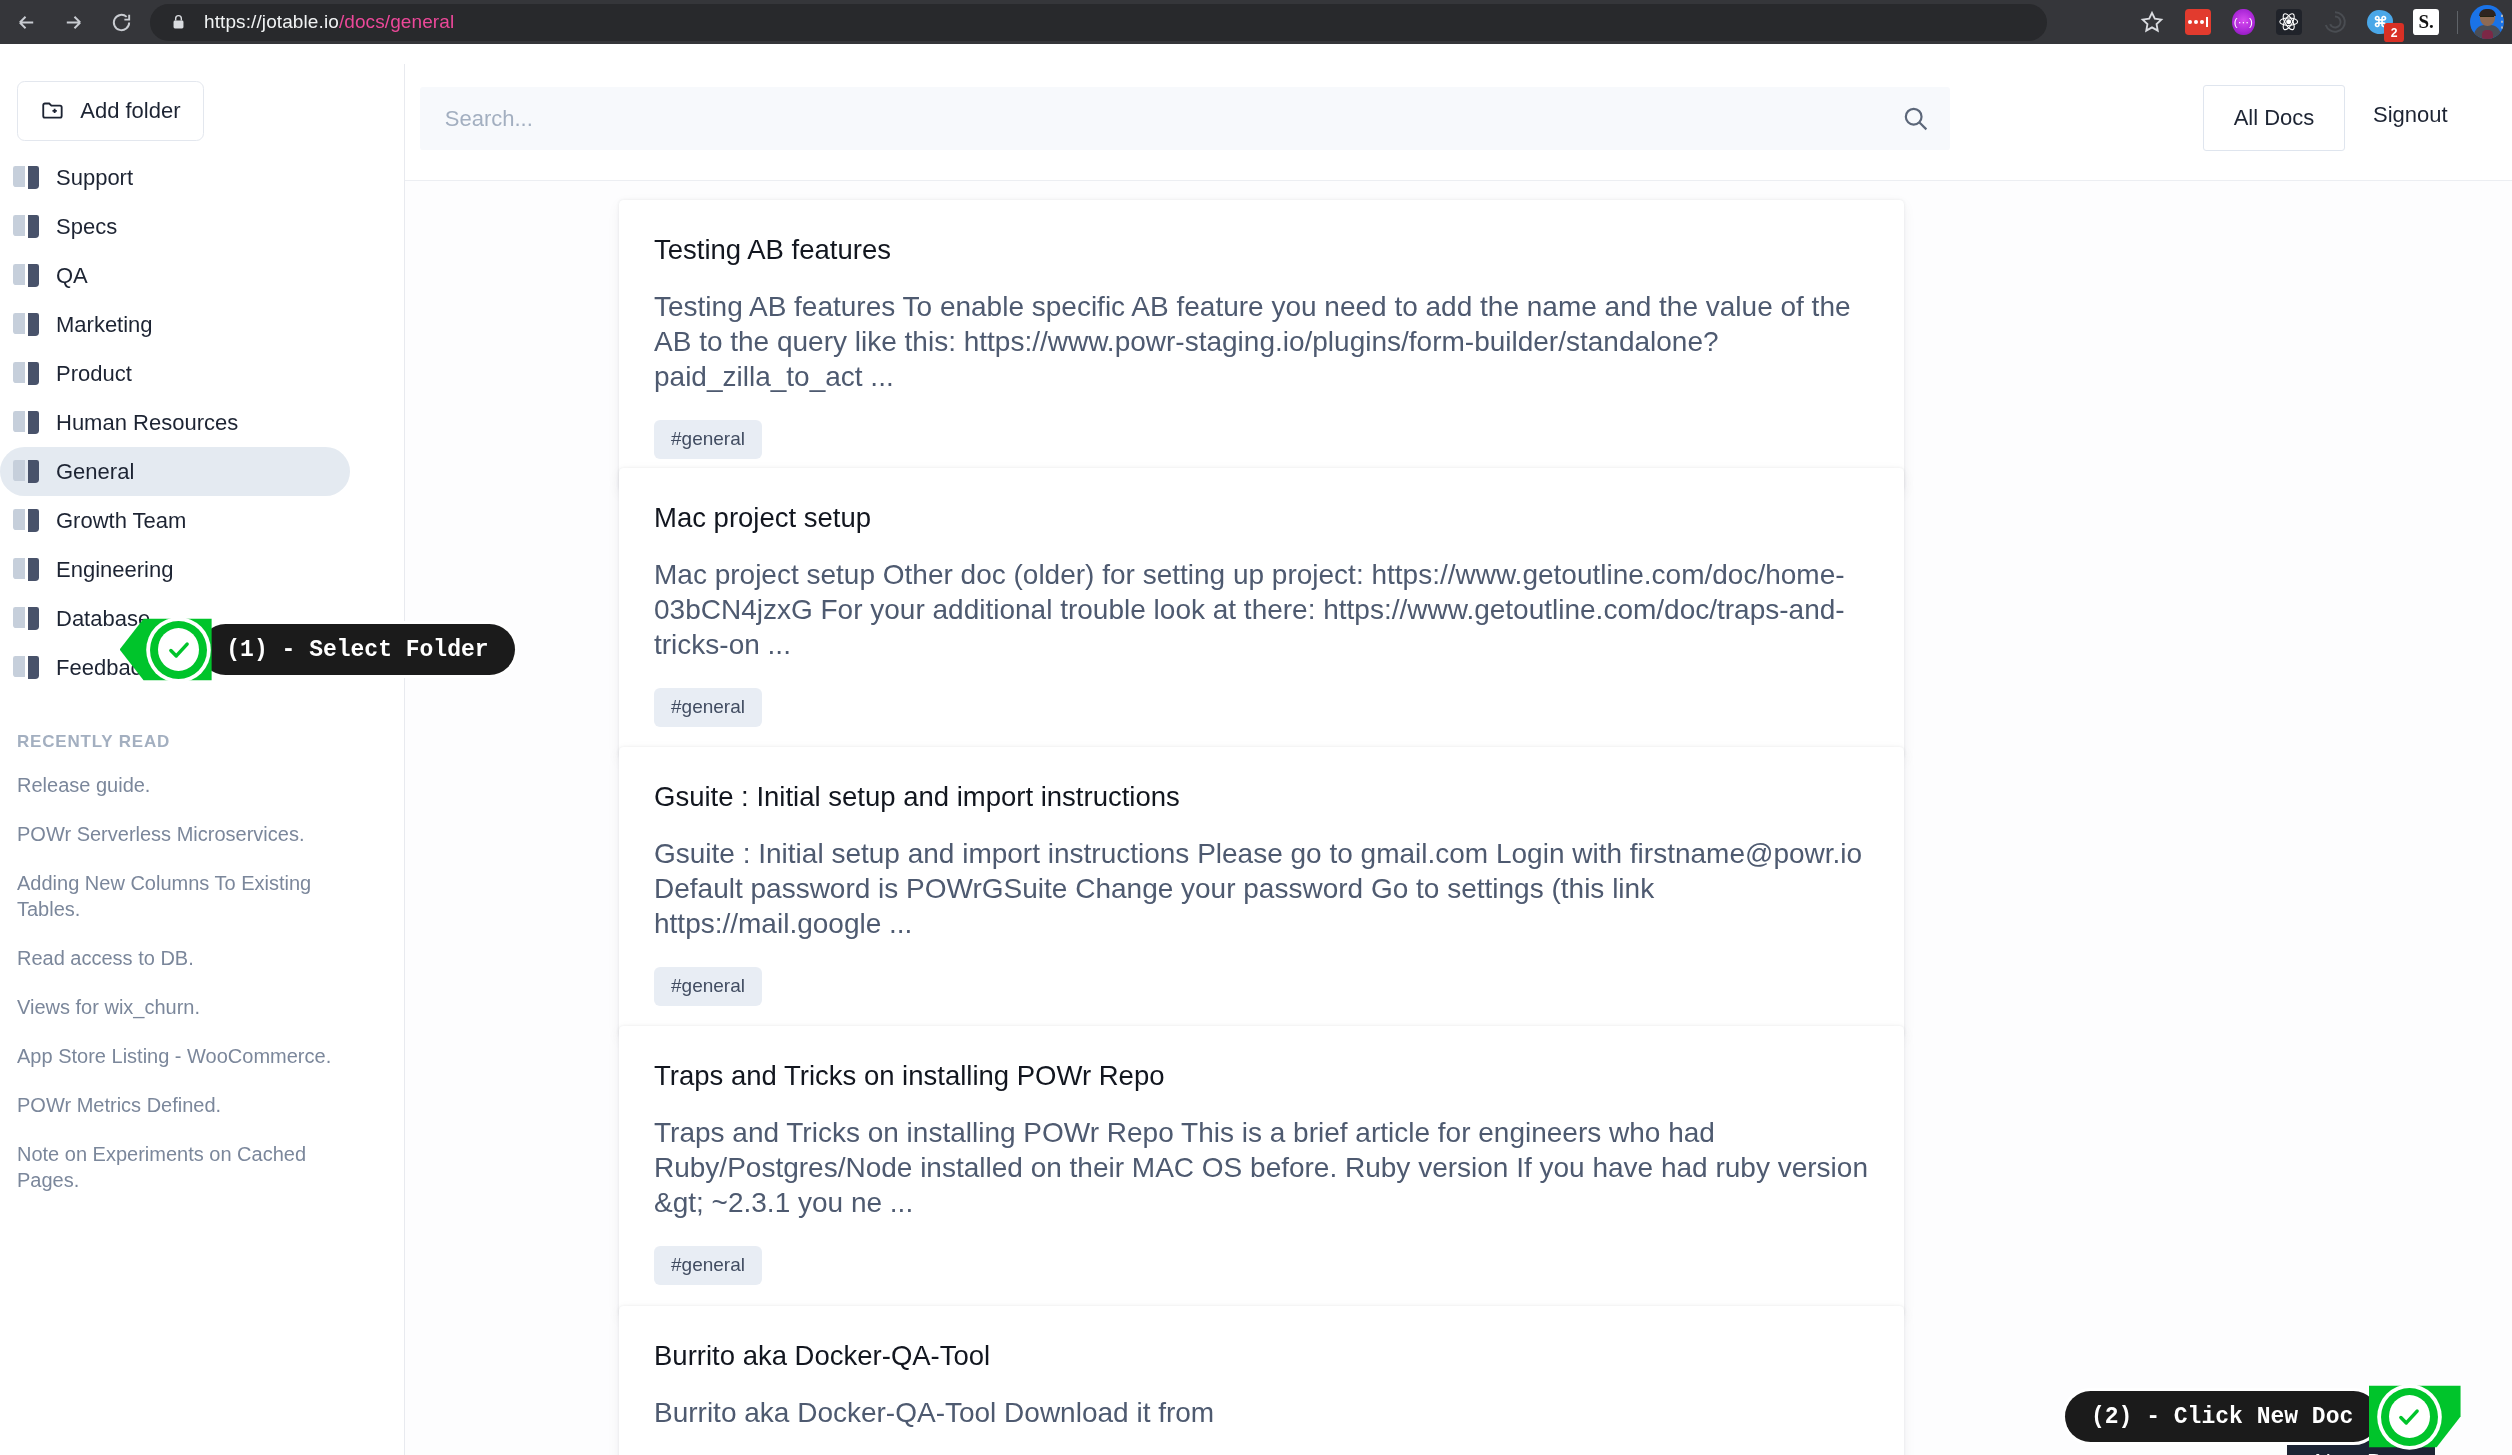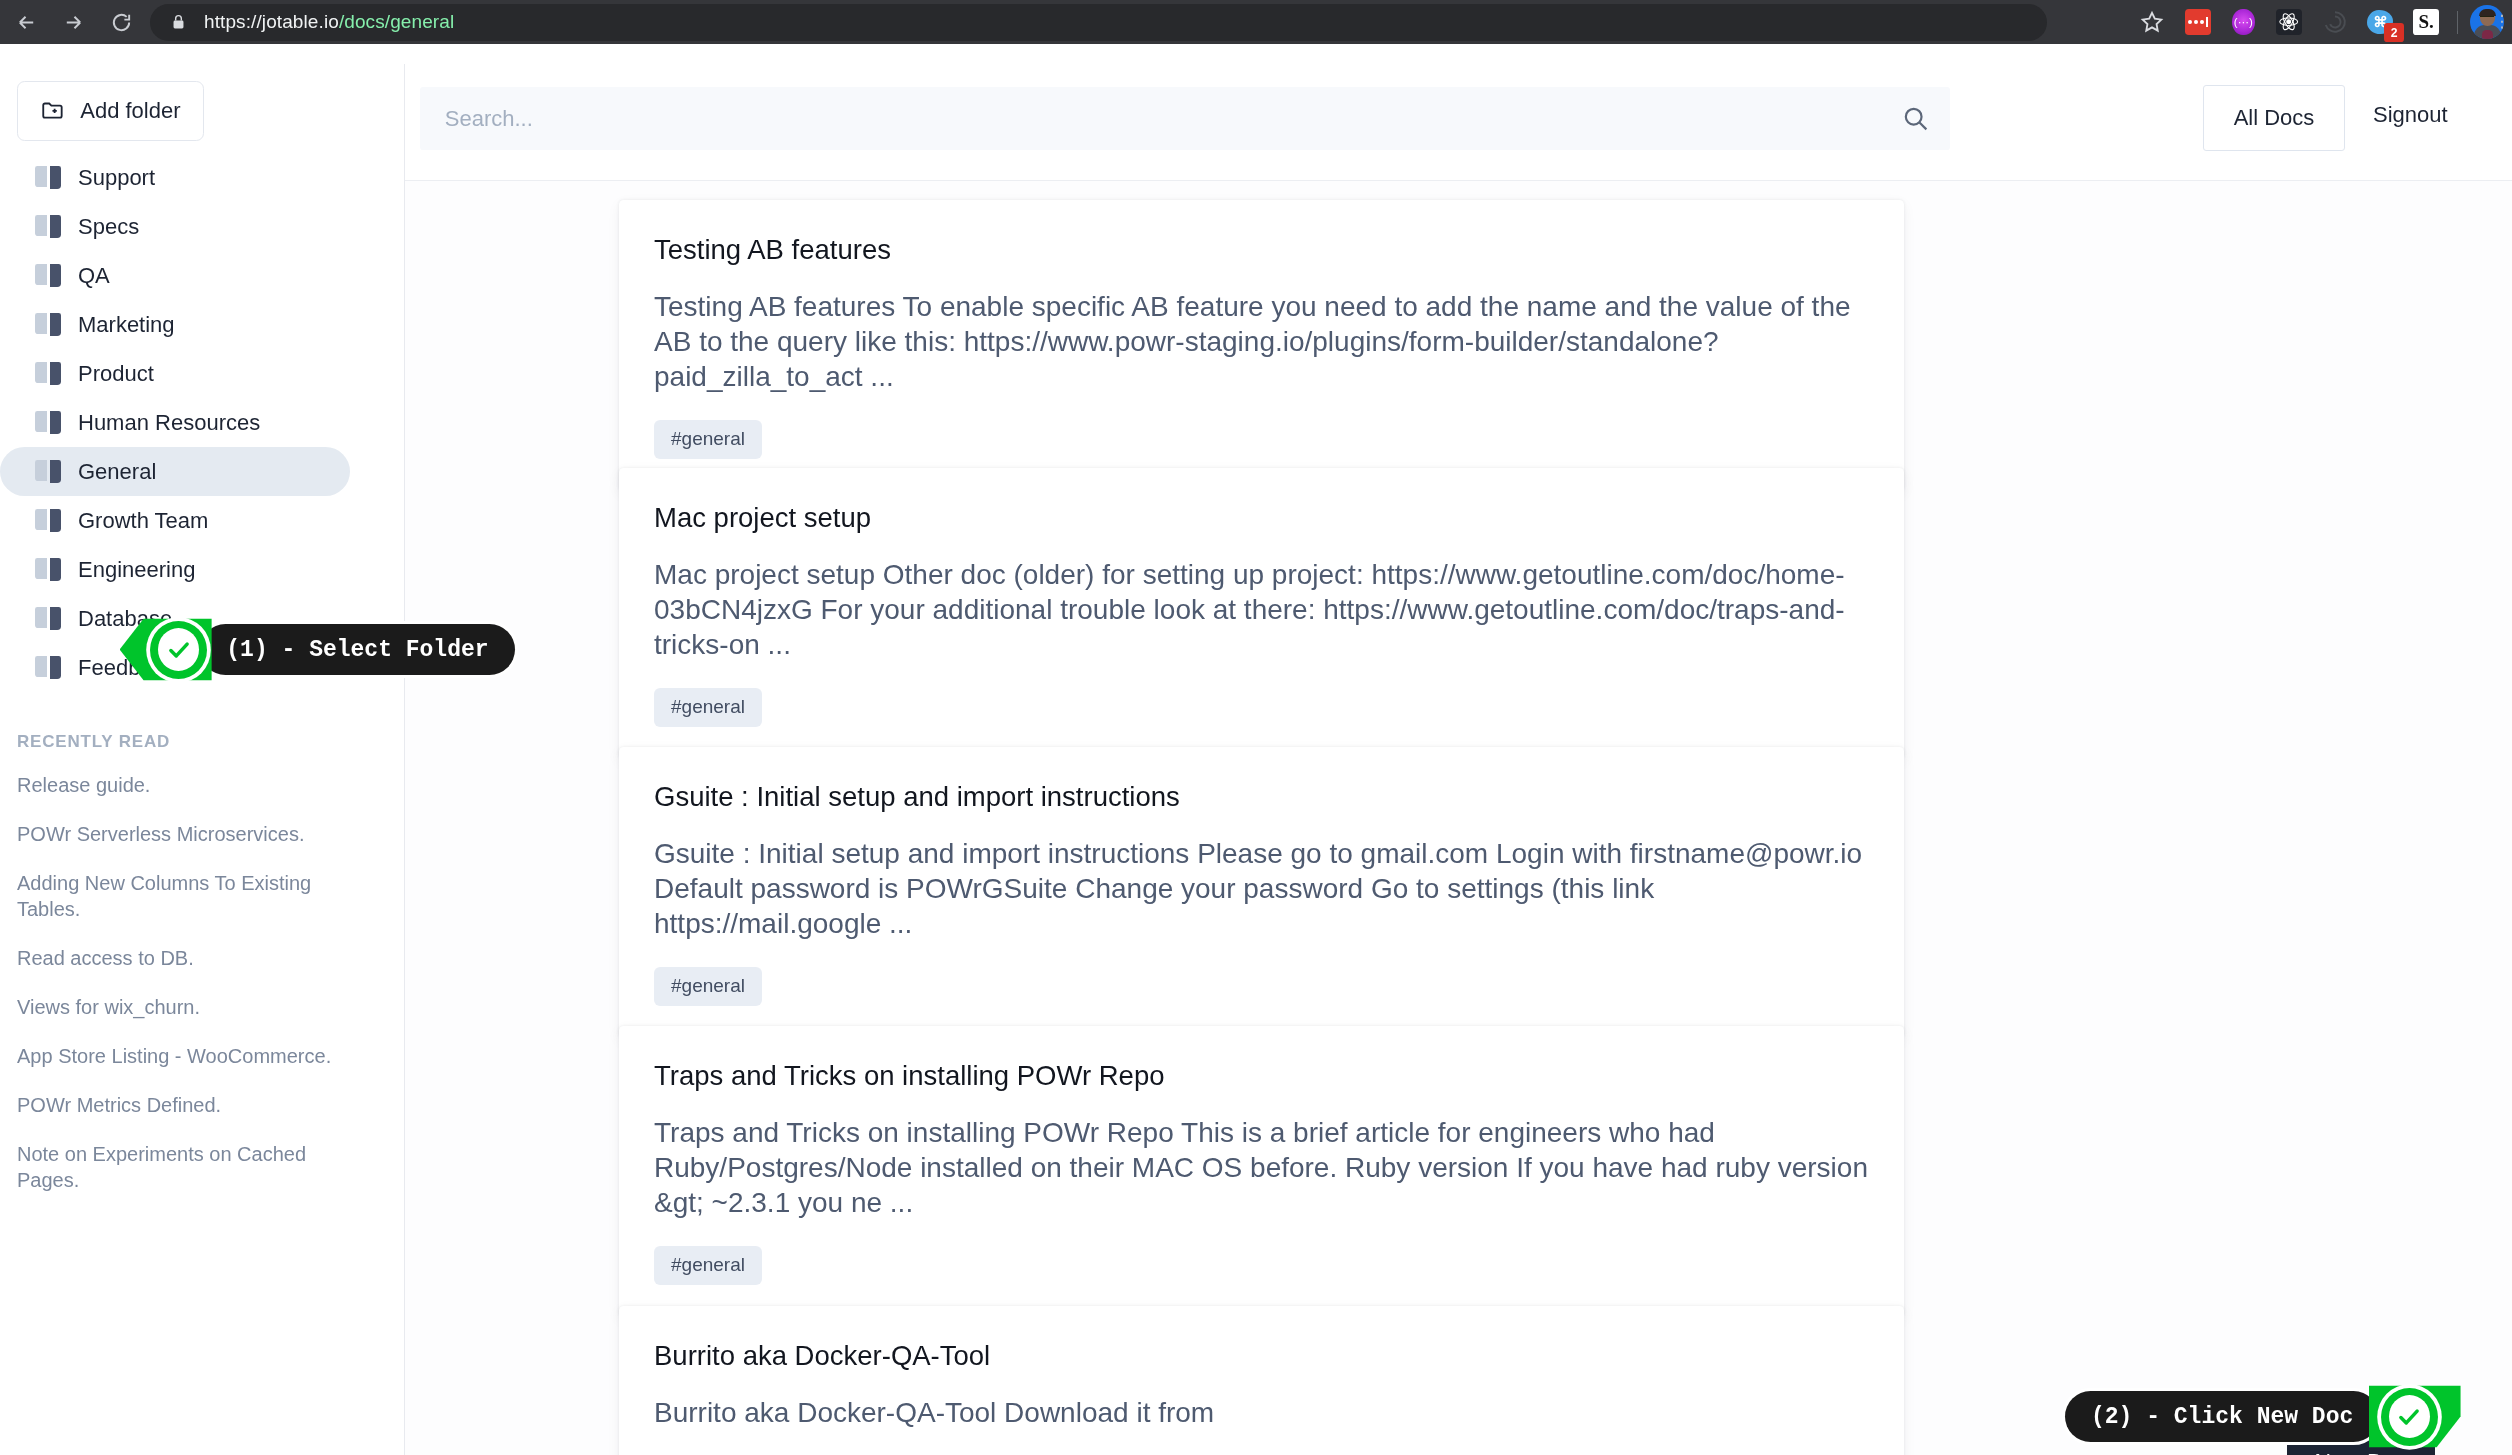--- a/index.html
+++ b/index.html
@@ -26,21 +26,21 @@
     position: absolute; left: 150px; top: 3.8px;
     width: 1897px; height: 37px;
     background: #28292c; border-radius: 18.4px;
     display: flex; align-items: center; padding-left: 20px;
   }
   #lock-icon { margin-right: 17px; display: flex; align-items: center; }
   #url-text {
     font-size: 19px; color: #f1f3f4; letter-spacing: 0.1px;
     white-space: nowrap;
   }
-  #url-text .dim { color: #86efac; }
+  #url-text .dim { color: #ec4899; }
 
   #chrome-right {
     position: absolute; right: 0; top: 0; height: 44px;
     display: flex; align-items: center; padding-right: 7.6px;
   }
   .ext { width: 35px; height: 35px; margin-left: 10.7px; position: relative;
          display: flex; align-items: center; justify-content: center; }
   #star-icon { color: #dadce0; }
   #ext-red { width: 26px; height: 26px; background: #e23b2e; border-radius: 3.8px;
              display:flex; align-items:center; justify-content:center; }
@@ -96,21 +96,21 @@
   #add-folder-btn {
     margin:17px 0 0 17px; width:187px; height:60px;
     border:0.8px solid #e3e7ee; border-radius:7.6px; background:#fff;
     display:flex; align-items:center; justify-content:center; gap:13.8px;
     cursor:pointer;
   }
   #add-folder-btn .label { font-size:22px; color:#1d2433; font-weight:400; }
   .folder-list { margin-top:12.2px; }
   .folder-item {
     height:49px; display:flex; align-items:center; gap:17px;
-    padding-left:35px; cursor:pointer; border-radius:26px;
+    padding-left:13px; cursor:pointer; border-radius:26px;
     margin-right:54px;
   }
   .folder-item.selected { background:#e4eaf1; }
   .book-icon { width:26px; height:23px; flex:0 0 26px; position:relative; }
   .book-icon .l { position:absolute; left:0; top:0; width:11.5px; height:20.7px;
                   background:#c6cfdb; border-radius:2.3px 0 0 3.1px; }
   .book-icon .r { position:absolute; right:0; top:0; width:11.5px; height:23px;
                   background:#48526a; border-radius:0 2.3px 3.8px 0; }
   .folder-item .name { font-size:22px; color:#1d2433; white-space:nowrap; }
 

